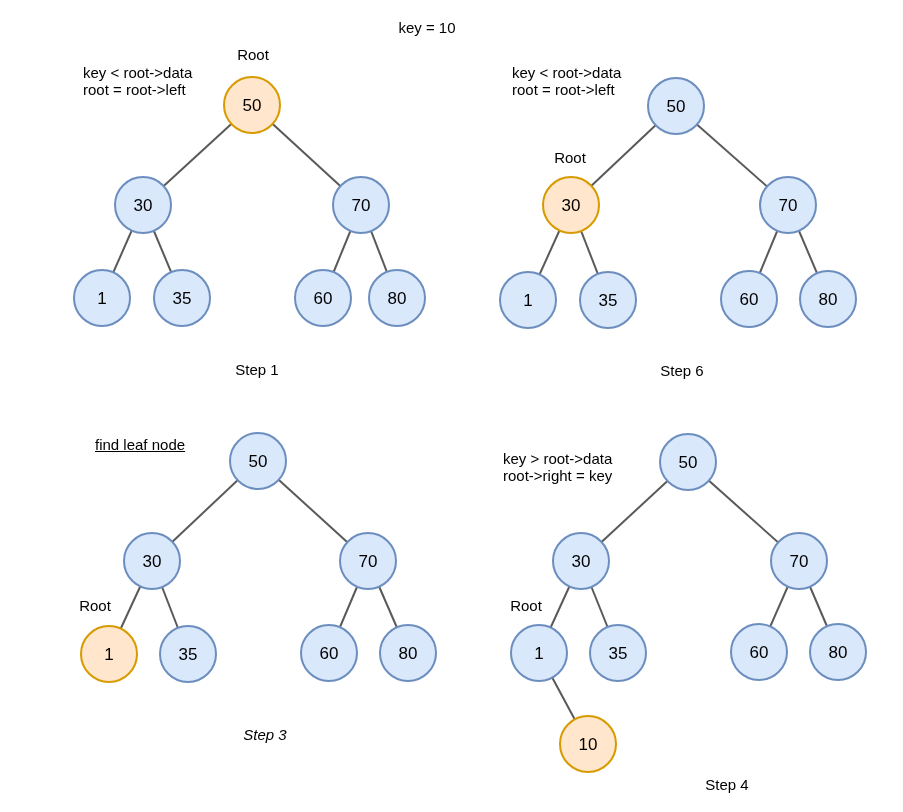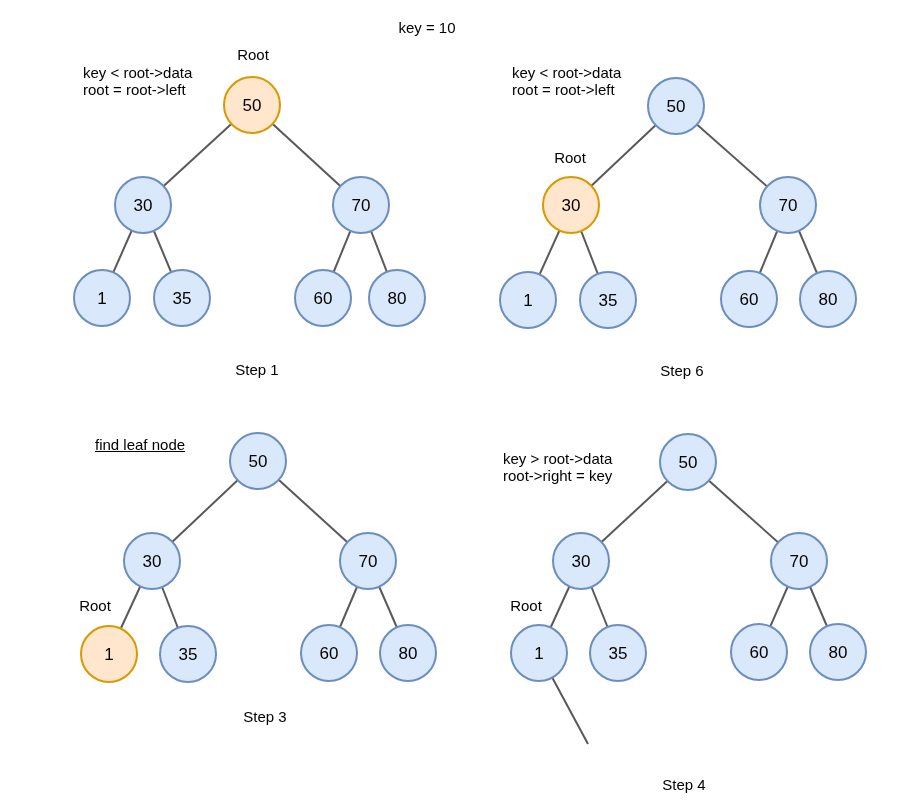--- a/index.html
+++ b/index.html
@@ -114,29 +114,30 @@
     <span>find leaf node</span>
   </div>
   <div class="label centered" style="left:95px; top:597px;">Root</div>
   <div class="node" style="left:229px; top:432px;">50</div>
   <div class="node" style="left:123px; top:532px;">30</div>
   <div class="node" style="left:339px; top:532px;">70</div>
   <div class="node highlight" style="left:80px; top:625px;">1</div>
   <div class="node" style="left:159px; top:625px;">35</div>
   <div class="node" style="left:300px; top:624px;">60</div>
   <div class="node" style="left:379px; top:624px;">80</div>
-  <div class="label centered" style="left:265px; top:708px;">Step 3</div>
+  <div class="label centered" style="left:265px; top:726px;font-style:italic;">Step 3</div>
 
   <div class="annotation" style="left:503px; top:430px;margin-top:20px;">
     <span>key &gt; root-&gt;data</span>
     <span>root-&gt;right = key</span>
   </div>
   <div class="label centered" style="left:526px; top:597px;">Root</div>
   <div class="node" style="left:659px; top:433px;">50</div>
   <div class="node" style="left:552px; top:532px;">30</div>
   <div class="node" style="left:770px; top:532px;">70</div>
   <div class="node" style="left:510px; top:624px;">1</div>
   <div class="node" style="left:589px; top:624px;">35</div>
   <div class="node" style="left:730px; top:623px;">60</div>
   <div class="node" style="left:809px; top:623px;">80</div>
-  <div class="label centered" style="left:684px; top:776px;">Step 4</div>
+  <div class="node highlight" style="left:559px; top:715px;">10</div>
+  <div class="label centered" style="left:727px; top:776px;">Step 4</div>
 
 </div>
 
 </body></html>

